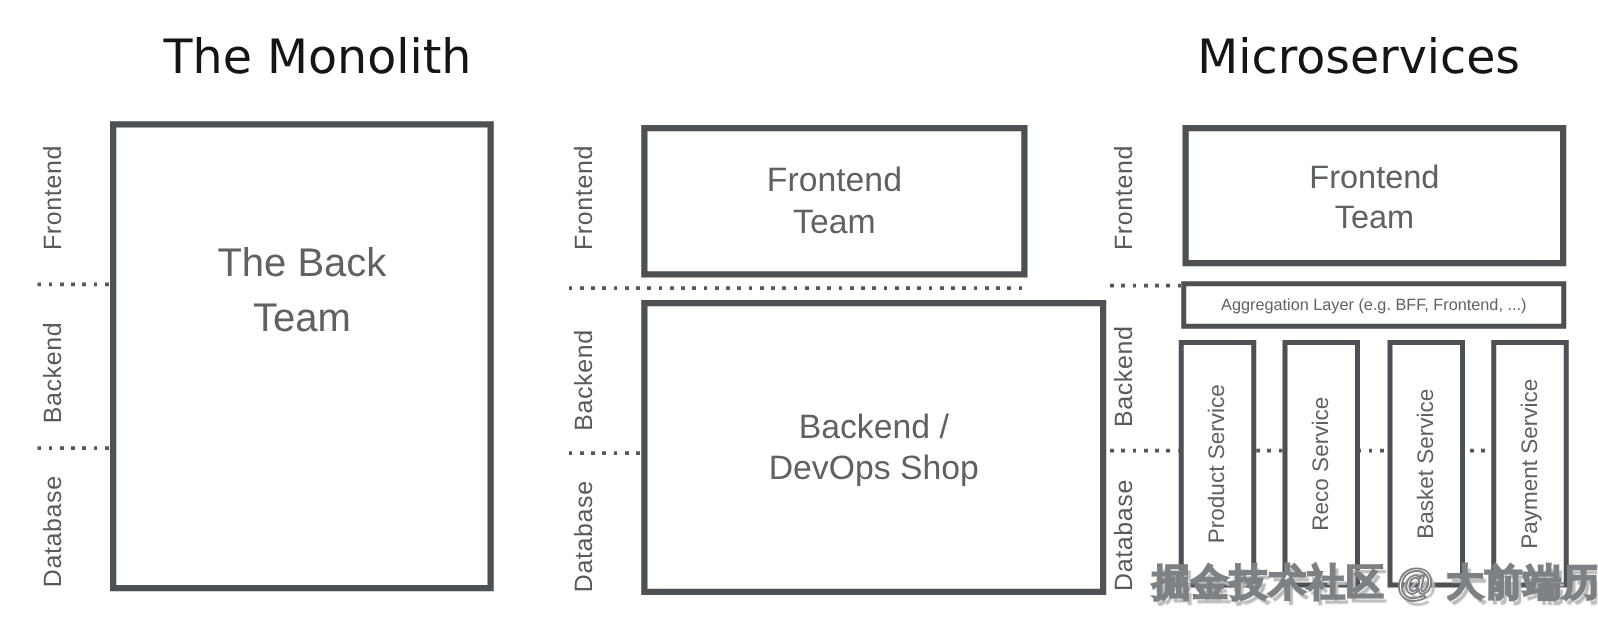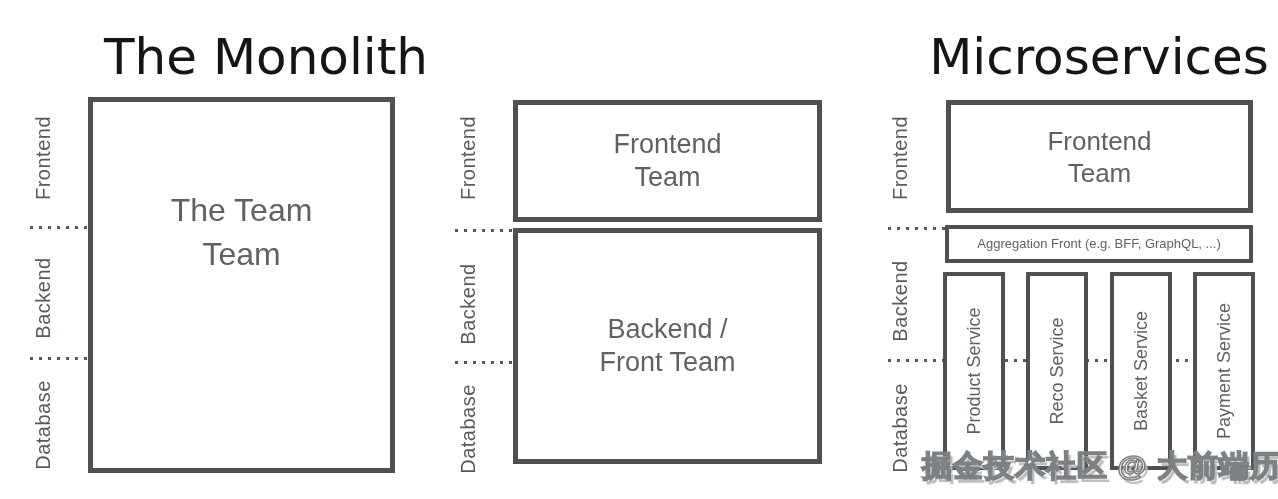--- a/index.html
+++ b/index.html
@@ -10,24 +10,24 @@
     overflow:hidden;
     font-family:"Liberation Sans", sans-serif;
     --border:#4e5154;
     --text-gray:#5f6265;
     --label-gray:#585b5e;
     --title:#151515;
     --dot:#56595c;
   }
   .panel{position:absolute;inset:0;}
   .title{
-    position:absolute;top:18px;margin:16px;
+    position:absolute;top:18px;margin:4px;
     transform:translateX(-50%);
     font-family:cursive,"DejaVu Sans",sans-serif;
-    font-weight:500;font-size:50px;line-height:46px;
+    font-weight:500;font-size:38px;line-height:46px;
     color:var(--title);white-space:nowrap;
   }
   .vlabel{
     position:absolute;
     transform:translate(-50%,-50%) rotate(-90deg);
     font-size:20px;color:var(--label-gray);
     white-space:nowrap;letter-spacing:.5px;
   }
   .dots{
     position:absolute;height:3px;z-index:0;
@@ -74,62 +74,62 @@
     <h2 class="title" style="left:250px">The Monolith</h2>
 
     <span class="vlabel" style="left:43px;top:158px">Frontend</span>
     <span class="vlabel" style="left:43px;top:298px">Backend</span>
     <span class="vlabel" style="left:43px;top:425px">Database</span>
 
     <div class="dots" style="left:30px;top:226px;width:360px"></div>
     <div class="dots" style="left:30px;top:357px;width:360px"></div>
 
     <div class="box monolith-box" style="left:88px;top:97px;width:307px;height:376px">
-      <span class="line">The Team</span>
+      <span class="line">The Back</span>
       <span class="line">Team</span>
     </div>
   </section>
 
   <section class="panel">
 
     <span class="vlabel" style="left:468px;top:158px">Frontend</span>
     <span class="vlabel" style="left:468px;top:304px">Backend</span>
     <span class="vlabel" style="left:468px;top:429px">Database</span>
 
     <div class="dots" style="left:455px;top:229px;width:365px"></div>
     <div class="dots" style="left:455px;top:361px;width:365px"></div>
 
     <div class="box team-box" style="left:513px;top:100px;width:309px;height:122px">
       <span class="line">Frontend</span>
       <span class="line">Team</span>
     </div>
 
-    <div class="box team-box" style="left:513px;top:228px;width:309px;height:236px">
+    <div class="box team-box" style="left:513px;top:240px;width:372px;height:236px">
       <span class="line">Backend /</span>
-      <span class="line">Front Team</span>
+      <span class="line">DevOps Shop</span>
     </div>
   </section>
 
   <section class="panel">
     <h2 class="title" style="left:1083px">Microservices</h2>
 
     <span class="vlabel" style="left:900px;top:158px">Frontend</span>
     <span class="vlabel" style="left:900px;top:301px">Backend</span>
     <span class="vlabel" style="left:900px;top:428px">Database</span>
 
     <div class="dots" style="left:888px;top:227px;width:366px"></div>
     <div class="dots" style="left:888px;top:359px;width:366px"></div>
 
     <div class="box fe3-box" style="left:946px;top:100px;width:307px;height:113px">
       <span class="line">Frontend</span>
       <span class="line">Team</span>
     </div>
 
     <div class="box agg-box" style="left:945px;top:225px;width:308px;height:38px">
-      <span class="line">Aggregation Front (e.g. BFF, GraphQL, ...)</span>
+      <span class="line">Aggregation Layer (e.g. BFF, Frontend, ...)</span>
     </div>
 
     <div class="svc-row">
       <div class="svc">
         <span class="vtext">Product Service</span>
       </div>
       <div class="svc">
         <span class="vtext">Reco Service</span>
       </div>
       <div class="svc">

